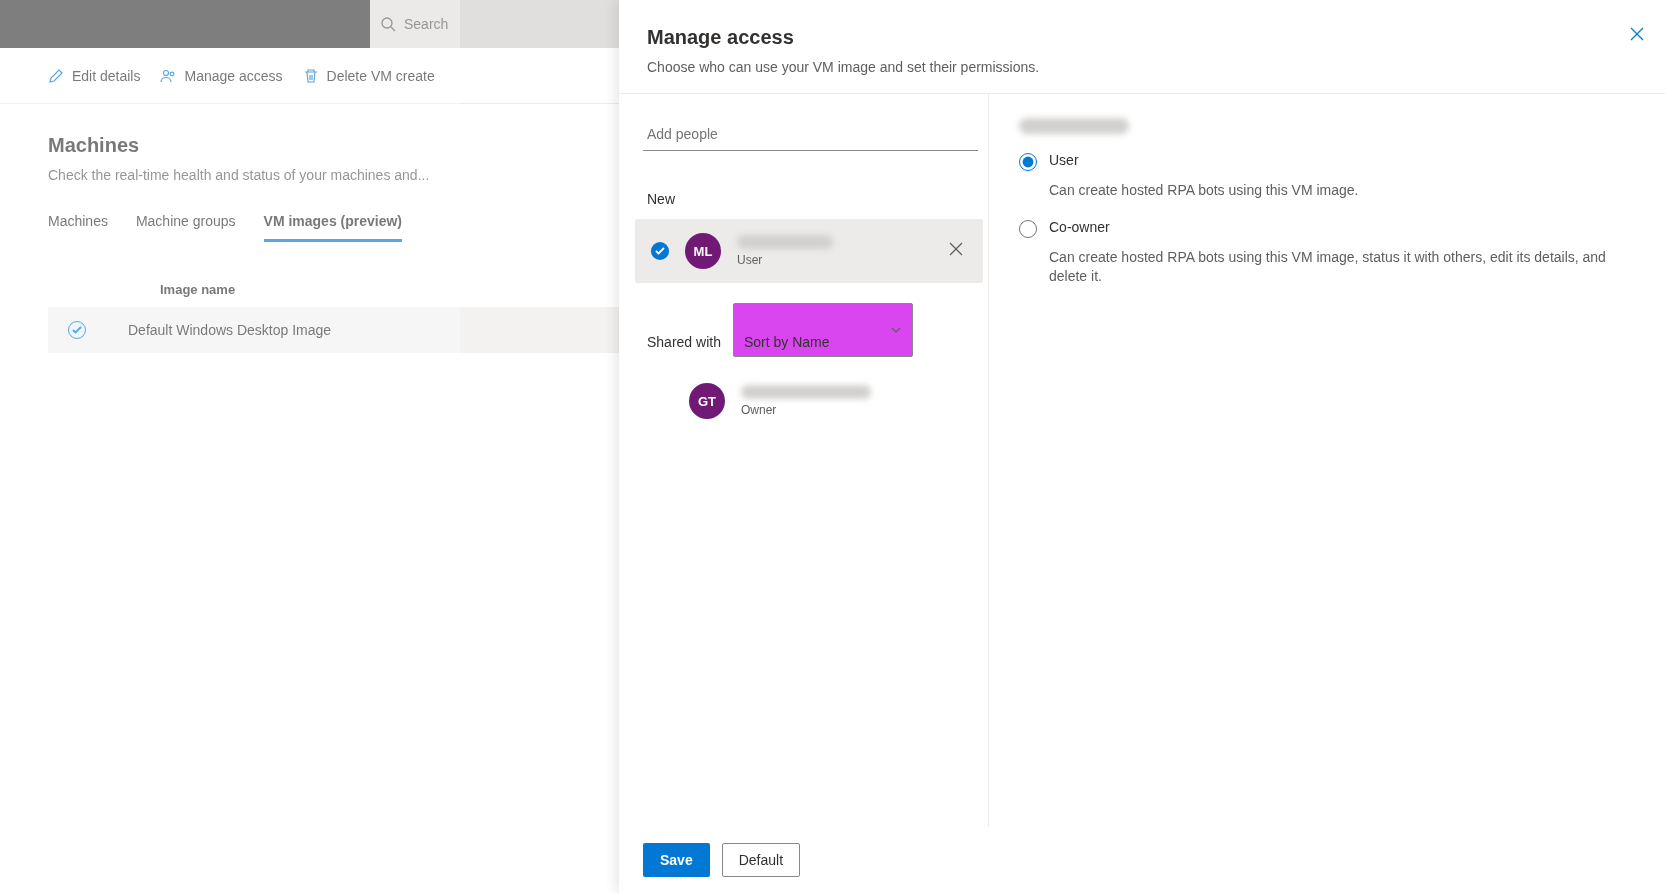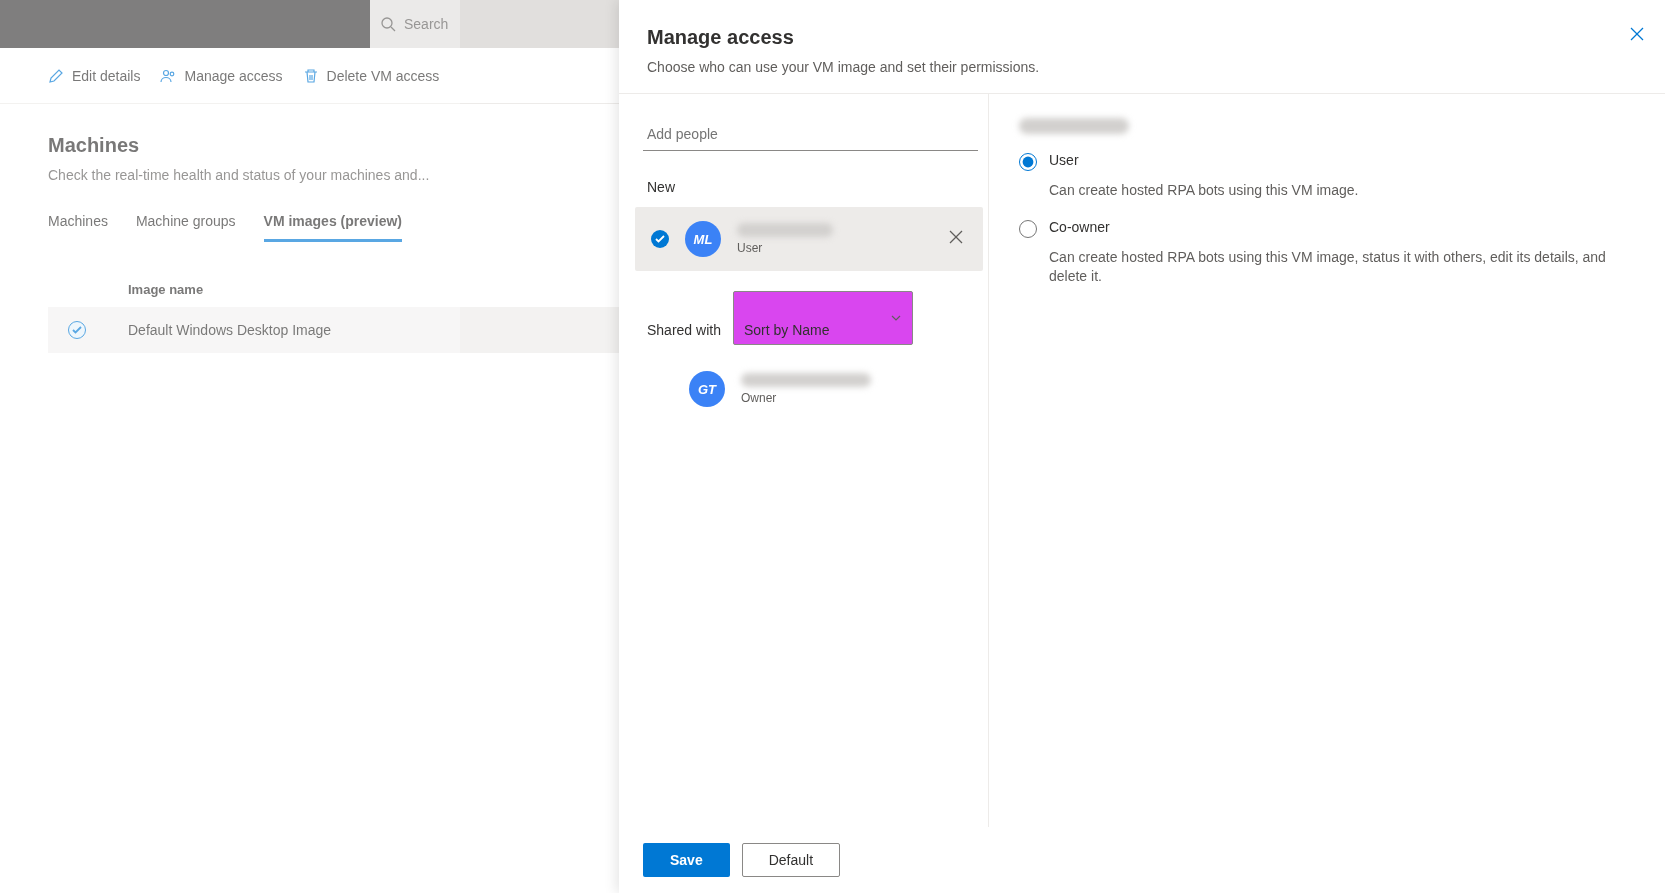--- a/index.html
+++ b/index.html
@@ -20,21 +20,21 @@
 
   
   .main { position: absolute; top: 104px; left: 0; right: 0; bottom: 0; padding: 30px 48px; }
   .main h1 { font-size: 20px; font-weight: 600; color: #323130; margin-bottom: 10px; }
   .main p.sub { font-size: 14px; color: #605e5c; margin-bottom: 30px; }
   .tabs { display: flex; gap: 28px; border-bottom: 0; margin-bottom: 30px; }
   .tab { font-size: 14px; color: #323130; padding-bottom: 10px; cursor: pointer; }
   .tab.active { color: #323130; font-weight: 600; border-bottom: 3px solid #0078d4; }
   .tbl-head { display: flex; align-items: center; padding: 10px 20px; }
   .tbl-head .col1 { width: 60px; }
-  .tbl-head .col2 { font-size: 13px; font-weight: 600; color: #323130; }
+  .tbl-head .col2 { font-size: 13px; font-weight: 600; color: #323130; margin-left: 32px; }
   .tbl-row { display: flex; align-items: center; padding: 14px 20px; background: #f3f2f1; }
   .tbl-row .col1 { width: 60px; display: flex; align-items: center; }
   .tbl-row .col2 { font-size: 14px; color: #323130; }
   .checkcircle { width: 18px; height: 18px; border-radius: 50%; border: 1px solid #0078d4; background: #e5f1fb; display: flex; align-items: center; justify-content: center; }
   .checkcircle svg { width: 10px; height: 10px; }
 
   
   .dim { position: absolute; top: 0; left: 0; width: 460px; height: 100%; background: rgba(255,255,255,0.35); pointer-events: none; }
 
   
@@ -42,49 +42,49 @@
   .panel-head { padding: 26px 28px 18px 28px; border-bottom: 1px solid #edebe9; position: relative; }
   .panel-head h2 { font-size: 20px; font-weight: 600; color: #323130; margin-bottom: 10px; }
   .panel-head p { font-size: 14px; color: #605e5c; }
   .close-x { position: absolute; top: 26px; right: 20px; cursor: pointer; }
   .close-x svg { width: 16px; height: 16px; stroke: #0078d4; }
 
   .panel-body { flex: 1; display: flex; overflow: hidden; }
   .panel-left { width: 370px; padding: 24px 0 24px 16px; border-right: 1px solid #edebe9; }
   .panel-right { flex: 1; padding: 24px 30px; }
 
-  .add-people { width: 335px; border: none; border-bottom: 1px solid #8a8886; padding: 8px 4px; font-size: 14px; outline: none; color: #4d7c0f; margin-bottom: 16px; margin-left: 8px; }
+  .add-people { width: 335px; border: none; border-bottom: 1px solid #8a8886; padding: 8px 4px; font-size: 14px; outline: none; color: #4d7c0f; margin-bottom: 28px; margin-left: 8px; }
   .section-label { font-size: 14px; color: #323130; margin: 12px 0 12px 12px; }
 
   .person-row { display: flex; align-items: center; padding: 14px 16px; gap: 16px; border-radius: 2px; position: relative; width: 348px; }
   .person-row.selected { background: #edebe9; }
   .radio-check { width: 18px; height: 18px; border-radius: 50%; background: #0078d4; display: flex; align-items: center; justify-content: center; flex-shrink: 0; }
   .radio-check svg { width: 10px; height: 10px; }
   .avatar { width: 36px; height: 36px; border-radius: 50%; display: flex; align-items: center; justify-content: center; color: #fff; font-size: 13px; font-weight: 600; flex-shrink: 0; }
-  .avatar.teal { background: #3b82f6; font-style: italic; }
+  .avatar.teal { background: #701a75; }
   .person-info { flex: 1; }
   .blur-name { width: 96px; height: 14px; background: #d2d0ce; border-radius: 8px; filter: blur(3px); margin-bottom: 4px; }
   .blur-name.wide { width: 130px; }
   .person-role { font-size: 12px; color: #605e5c; }
   .remove-x { cursor: pointer; padding: 4px; }
   .remove-x svg { width: 14px; height: 14px; stroke: #605e5c; }
 
   .shared-row { display: flex; align-items: center; gap: 12px; margin: 20px 0 12px 12px; }
   .shared-row span { font-size: 14px; color: #323130; margin-top: 24px; }
   .sort-select { display: flex; align-items: center; justify-content: space-between; border: 1px solid #8a8886; border-radius: 2px; padding: 6px 10px; width: 180px; font-size: 14px; cursor: pointer; background: #d946ef; }
 
   .right-title { margin-bottom: 18px; }
   .right-title .blur-name { width: 110px; height: 16px; }
   .opt { display: flex; align-items: flex-start; gap: 12px; margin-bottom: 10px; }
   .opt input[type=radio] { width: 18px; height: 18px; accent-color: #0078d4; margin-top: 1px; cursor: pointer; }
   .opt-label { font-size: 14px; color: #323130; }
   .opt-desc { font-size: 14px; color: #605e5c; margin: 4px 0 18px 30px; line-height: 1.4; }
 
   .panel-foot { padding: 16px 24px; display: flex; gap: 12px; border-top: 0; }
-  .btn { padding: 8px 26px; font-size: 14px; border-radius: 2px; cursor: pointer; border: 1px solid transparent; }
+  .btn { padding: 8px 16px; font-size: 14px; border-radius: 2px; cursor: pointer; border: 1px solid transparent; }
   .btn.primary { background: #0078d4; color: #fff; font-weight: 600; }
   .btn.secondary { background: #fff; color: #323130; border: 1px solid #8a8886; }
 </style>
 </head>
 <body>
 
 <div class="topbar">
   <div class="search-wrap">
     <svg viewBox="0 0 16 16" width="16" height="16" fill="none" stroke="#605e5c" stroke-width="1.3">
         <circle cx="7" cy="7" r="5"></circle>
@@ -106,21 +106,21 @@
         <circle cx="6" cy="5" r="2.5"></circle>
         <path d="M1 14c0-3 2.5-4.5 5-4.5s5 1.5 5 4.5"></path>
         <circle cx="12" cy="6" r="1.8"></circle>
       </svg>
     <span>Manage access</span>
   </div>
   <div class="cmd red">
     <svg viewBox="0 0 16 16" stroke-width="1.2">
         <path d="M2 4h12M5 4V2h6v2M4 4l1 10h6l1-10M7 7v5M9 7v5"></path>
       </svg>
-    <span>Delete VM access</span>
+    <span>Delete VM create</span>
   </div>
 </div>
 
 <div class="main">
   <h1>Machines</h1>
   <p class="sub">Check the real-time health and status of your machines and...</p>
   <div class="tabs">
     <div class="tab">Machines</div>
     <div class="tab">Machine groups</div>
     <div class="tab active">VM images (preview)</div>

